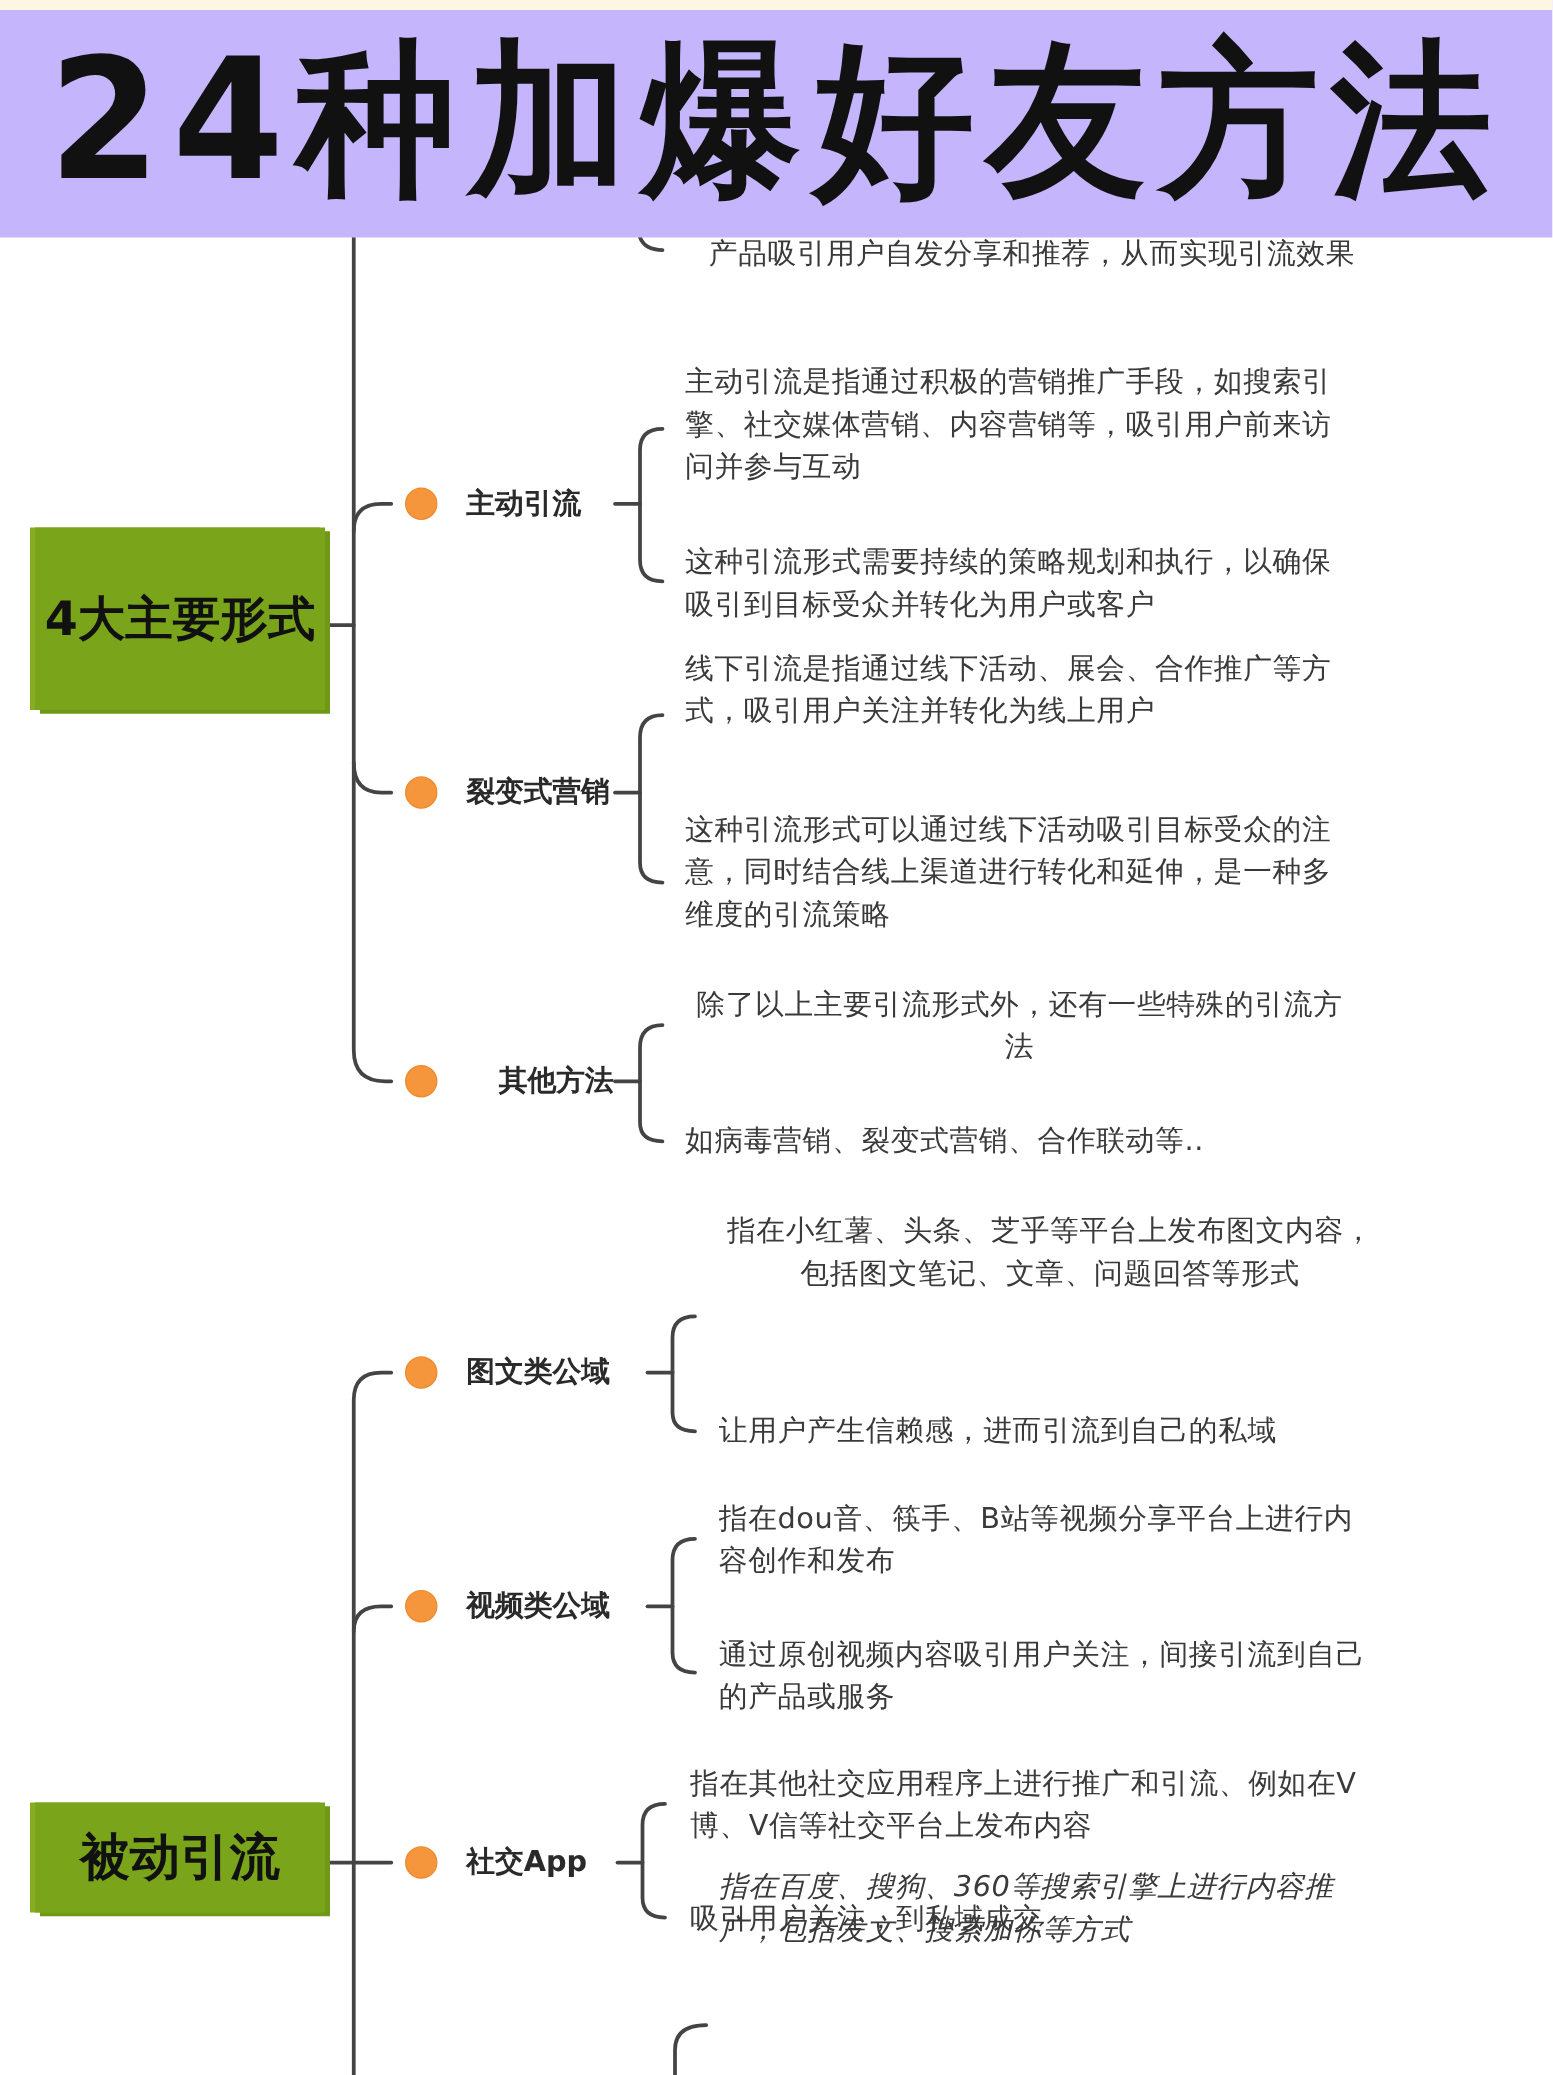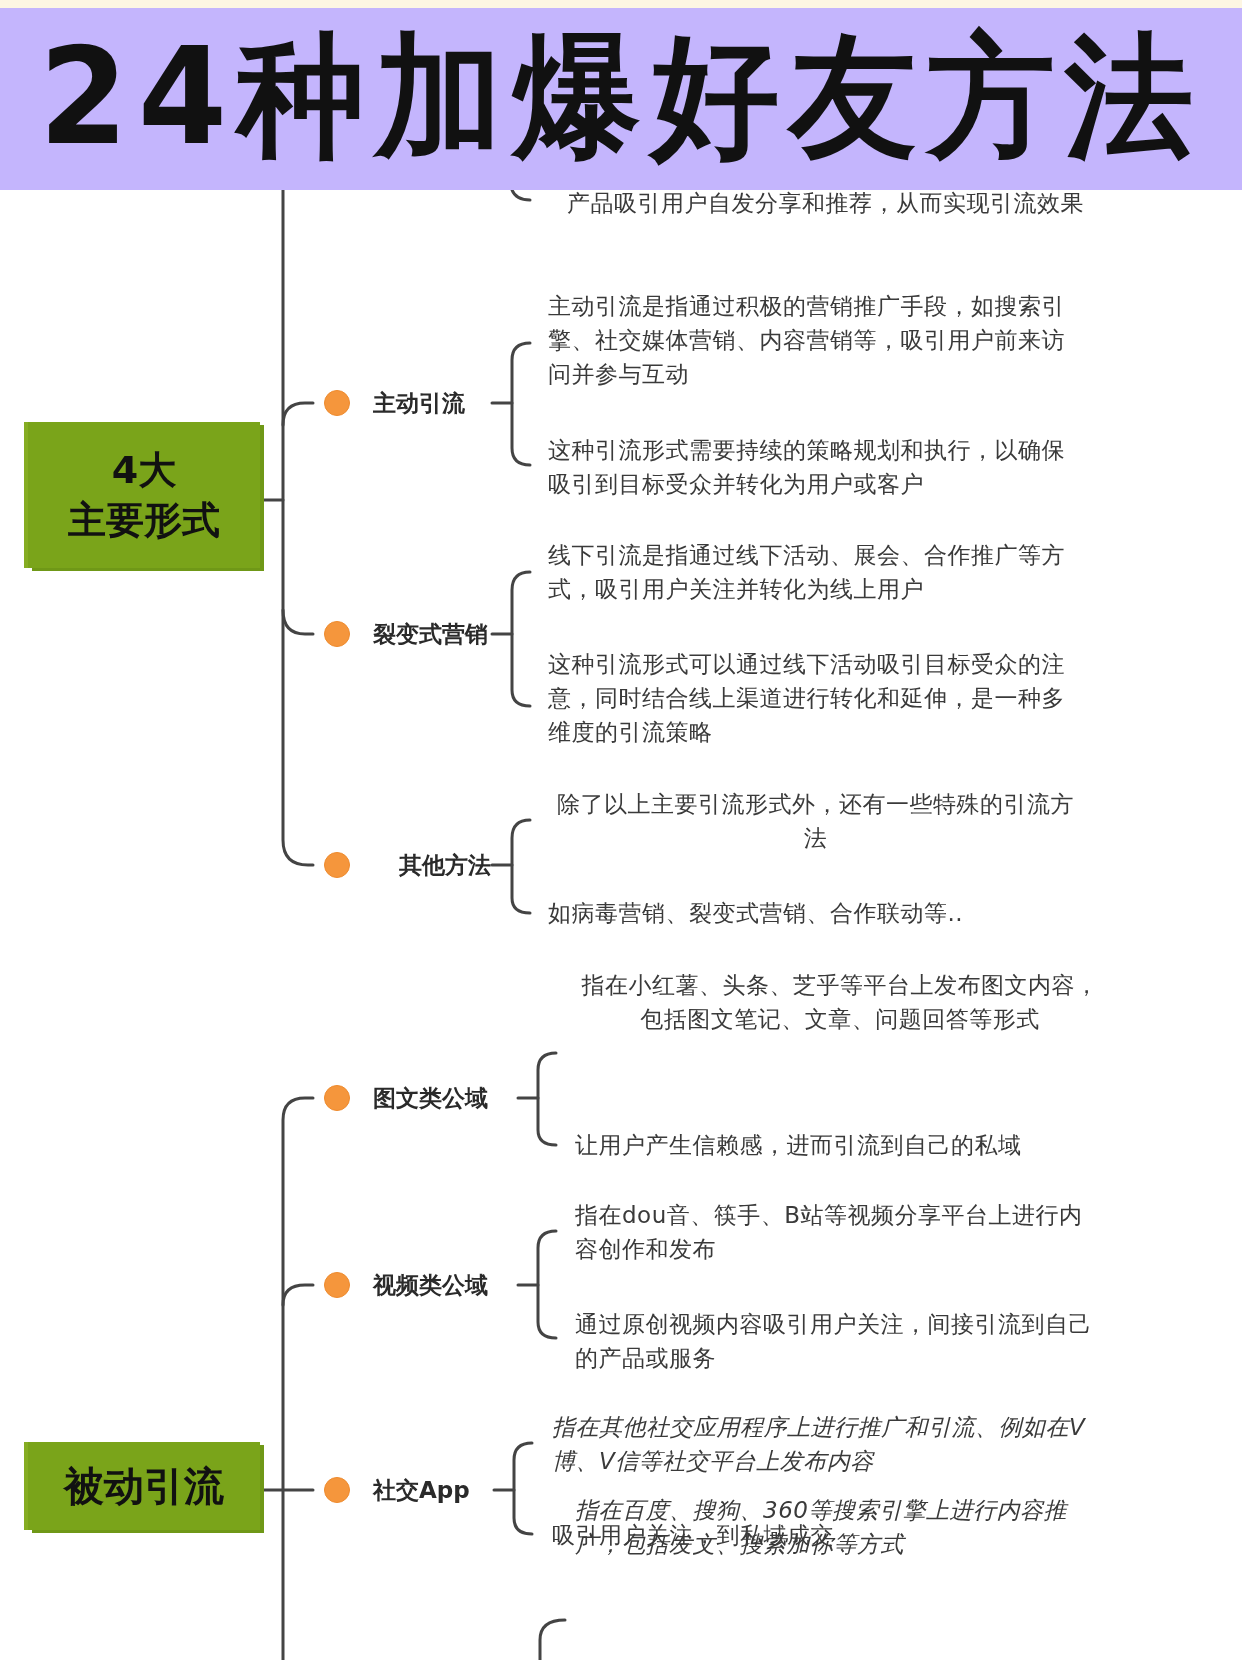--- a/index.html
+++ b/index.html
@@ -80,33 +80,33 @@
     <path d="M565 1620 Q540 1620 540 1640 L540 1660"></path>
   </g>
 </svg>
 
 <div class="header">
   <div class="title">24种加爆好友方法</div>
 </div>
 
 <div class="leaf" style="left:548px; top:186px;margin-left:19px;">产品吸引用户自发分享和推荐，从而实现引流效果</div>
 
-<div class="root" style="left:28px; top:422px; width:232px; height:146px; font-size:38px; flex-direction:column;">
+<div class="root" style="left:28px; top:422px; width:232px; height:146px; font-size:38px; flex-direction:row;">
   <span>4大</span>
   <span>主要形式</span>
 </div>
 
 <div class="dot" style="left:324px; top:390px;"></div>
 <div class="branch" style="left:373px; top:388px;">主动引流</div>
 <div class="leaf" style="left:548px; top:289px;">主动引流是指通过积极的营销推广手段，如搜索引擎、社交媒体营销、内容营销等，吸引用户前来访问并参与互动</div>
 <div class="leaf" style="left:548px; top:433px;">这种引流形式需要持续的策略规划和执行，以确保吸引到目标受众并转化为用户或客户</div>
 
 <div class="dot" style="left:324px; top:621px;"></div>
 <div class="branch" style="left:373px; top:619px;">裂变式营销</div>
-<div class="leaf" style="left:548px; top:538px;">线下引流是指通过线下活动、展会、合作推广等方式，吸引用户关注并转化为线上用户</div>
+<div class="leaf" style="left:548px; top:518px;">线下引流是指通过线下活动、展会、合作推广等方式，吸引用户关注并转化为线上用户</div>
 <div class="leaf" style="left:548px; top:647px;">这种引流形式可以通过线下活动吸引目标受众的注意，同时结合线上渠道进行转化和延伸，是一种多维度的引流策略</div>
 
 <div class="dot" style="left:324px; top:852px;"></div>
 <div class="branch" style="left:373px; top:850px;margin-left:26px;">其他方法</div>
 <div class="leaf" style="left:548px; top:787px;text-align:center;">除了以上主要引流形式外，还有一些特殊的引流方法</div>
 <div class="leaf" style="left:548px; top:896px;">如病毒营销、裂变式营销、合作联动等..</div>
 
 <div class="root" style="left:28px; top:1442px; width:232px; height:88px; font-size:40px;">
   <span>被动引流</span>
 </div>
@@ -116,16 +116,16 @@
 <div class="leaf" style="left:575px; top:968px; width:530px;text-align:center;">指在小红薯、头条、芝乎等平台上发布图文内容，包括图文笔记、文章、问题回答等形式</div>
 <div class="leaf" style="left:575px; top:1128px; width:530px;">让用户产生信赖感，进而引流到自己的私域</div>
 
 <div class="dot" style="left:324px; top:1272px;"></div>
 <div class="branch" style="left:373px; top:1270px;">视频类公域</div>
 <div class="leaf" style="left:575px; top:1198px; width:520px;">指在dou音、筷手、B站等视频分享平台上进行内容创作和发布</div>
 <div class="leaf" style="left:575px; top:1307px; width:520px;">通过原创视频内容吸引用户关注，间接引流到自己的产品或服务</div>
 
 <div class="dot" style="left:324px; top:1477px;"></div>
 <div class="branch" style="left:373px; top:1475px;">社交App</div>
-<div class="leaf" style="left:552px; top:1410px; width:555px;font-style:italic;">指在其他社交应用程序上进行推广和引流、例如在V博、V信等社交平台上发布内容</div>
+<div class="leaf" style="left:552px; top:1410px; width:555px;">指在其他社交应用程序上进行推广和引流、例如在V博、V信等社交平台上发布内容</div>
 <div class="leaf" style="left:552px; top:1518px; width:555px;">吸引用户关注，到私域成交</div>
 
 <div class="leaf" style="left:575px; top:1493px; width:530px;font-style:italic;">指在百度、搜狗、360等搜索引擎上进行内容推广，包括发文、搜索加你等方式</div>
 
 </body></html>

